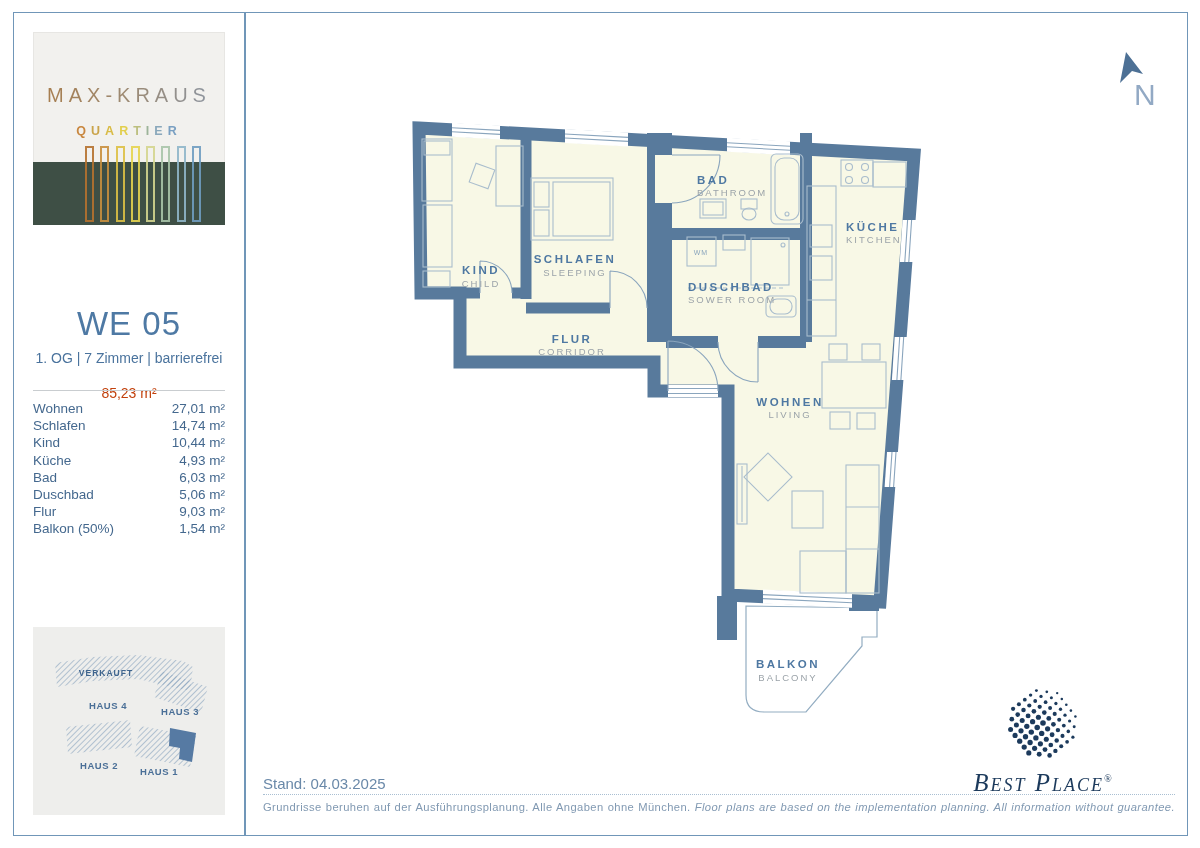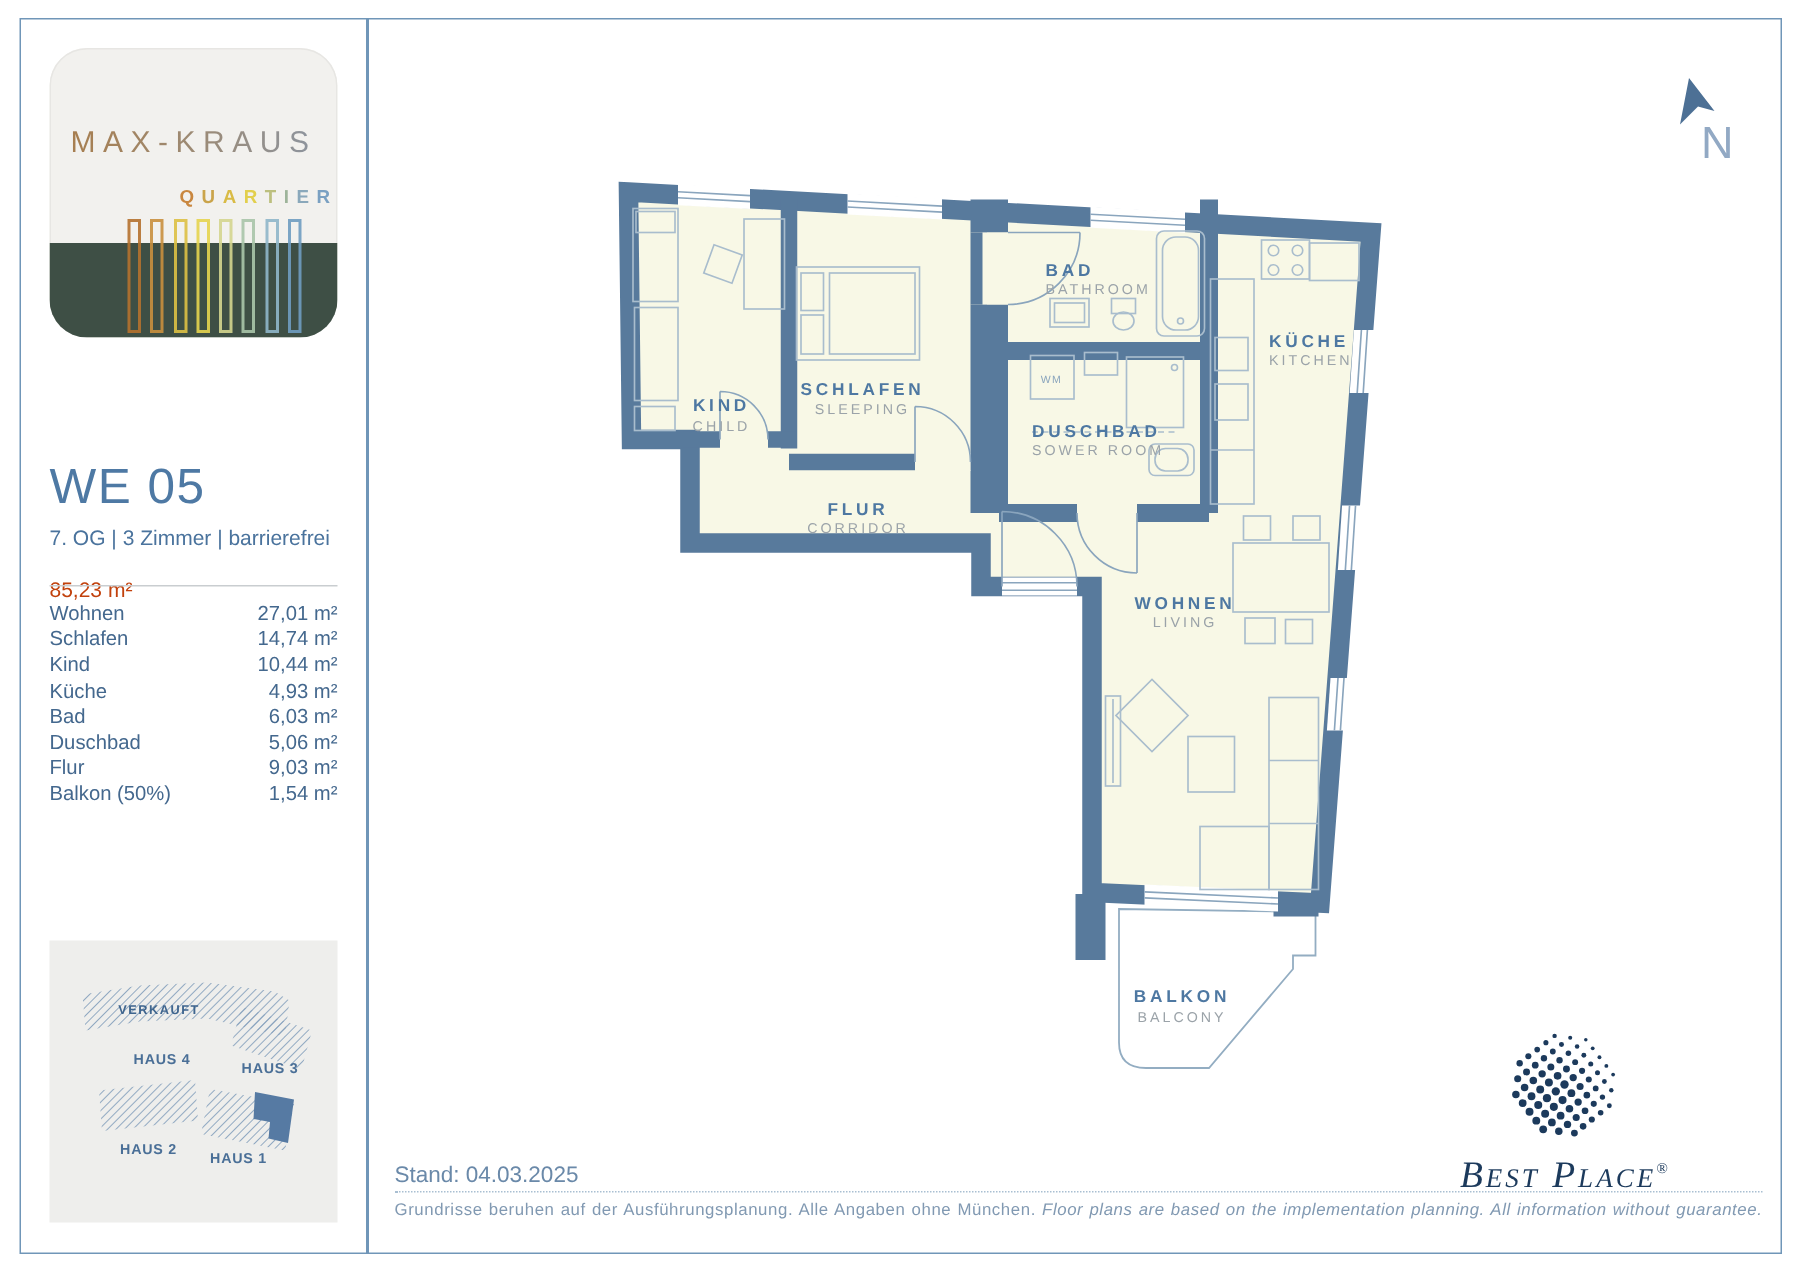--- a/index.html
+++ b/index.html
@@ -2,29 +2,29 @@
 <html><head>
 <meta charset="utf-8">
 <style>
   html,body{margin:0;padding:0;background:#fff;}
   body{font-family:"Liberation Sans",sans-serif;}
   #stage{position:relative;width:1200px;height:848px;background:#ffffff;overflow:hidden;}
   .frame{position:absolute;left:13px;top:12px;right:12px;bottom:12px;border:1.5px solid #7096b8;pointer-events:none;}
   .divider{position:absolute;left:244px;top:12px;bottom:12px;width:1.5px;background:#7096b8;}
 
   
-  .logo-card{position:absolute;left:33px;top:32px;width:192px;height:193px;background:#f2f1ee;box-shadow:0 0 0 1px #e7e6e3 inset;overflow:hidden;border-radius:25px;}
+  .logo-card{position:absolute;left:33px;top:32px;width:192px;height:193px;background:#f2f1ee;box-shadow:0 0 0 1px #e7e6e3 inset;overflow:hidden;}
   .logo-title{position:absolute;left:0;right:0;top:52px;text-align:center;font-size:20px;letter-spacing:5px;
     background:linear-gradient(90deg,#a97c49,#9c8a74,#8a96a6);-webkit-background-clip:text;background-clip:text;color:transparent;font-weight:400;}
-  .logo-sub{position:absolute;left:0;right:0;top:92px;text-align:right;font-size:12.5px;letter-spacing:5px;font-weight:bold;}
+  .logo-sub{position:absolute;left:0;right:0;top:92px;text-align:center;font-size:12.5px;letter-spacing:5px;font-weight:bold;}
   .logo-band{position:absolute;left:0;right:0;bottom:0;height:63px;}
   .logo-bars{position:absolute;left:52px;top:114px;height:72px;display:flex;gap:6.3px;}
   .logo-bar{width:5px;height:100%;border-width:2px;border-style:solid;background:transparent;opacity:.9;}
 
-  .unit-block{position:absolute;left:33px;top:305px;width:192px;color:#4e79a4;}
+  .unit-block{position:absolute;left:33px;top:305px;width:192px;text-align:center;color:#4e79a4;}
   .unit-title{font-size:33px;letter-spacing:1px;}
   .unit-sub{font-size:14px;margin-top:7px;color:#4a739d;}
   .unit-area{font-size:14px;margin-top:19px;color:#c2410c;}
   .rule{position:absolute;left:33px;top:390px;width:192px;border-top:1px solid #c9cdd0;}
   .room-list{position:absolute;left:33px;top:400px;width:192px;color:#44688e;font-size:13.5px;line-height:17.2px;}
   .room-row{display:flex;justify-content:space-between;}
 
   .site-map{position:absolute;left:33px;top:627px;width:192px;height:188px;background:#eeeeec;}
 
   
@@ -67,21 +67,21 @@
         <div class="logo-bar" style="border-color: rgb(230, 212, 78);"></div>
         <div class="logo-bar" style="border-color: rgb(212, 213, 142);"></div>
         <div class="logo-bar" style="border-color: rgb(168, 196, 168);"></div>
         <div class="logo-bar" style="border-color: rgb(143, 182, 201);"></div>
         <div class="logo-bar" style="border-color: rgb(111, 156, 192);"></div>
       </div>
   </div>
 
   <div class="unit-block">
     <div class="unit-title">WE 05</div>
-    <div class="unit-sub">7. OG | 3 Zimmer | barrierefrei</div>
+    <div class="unit-sub">1. OG | 7 Zimmer | barrierefrei</div>
     <div class="unit-area">85,23 m²</div>
   </div>
   <div class="rule"></div>
   <div class="room-list" id="room-list">
       <div class="room-row">
         <span>Wohnen</span>
         <span>27,01 m²</span>
       </div>
       <div class="room-row">
         <span>Schlafen</span>

